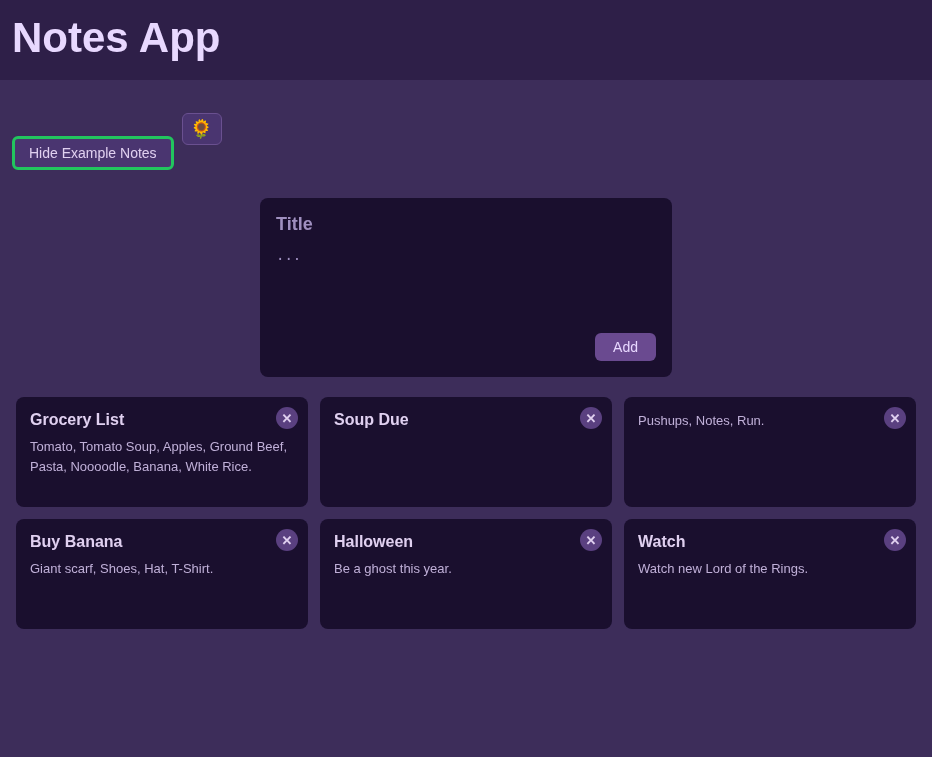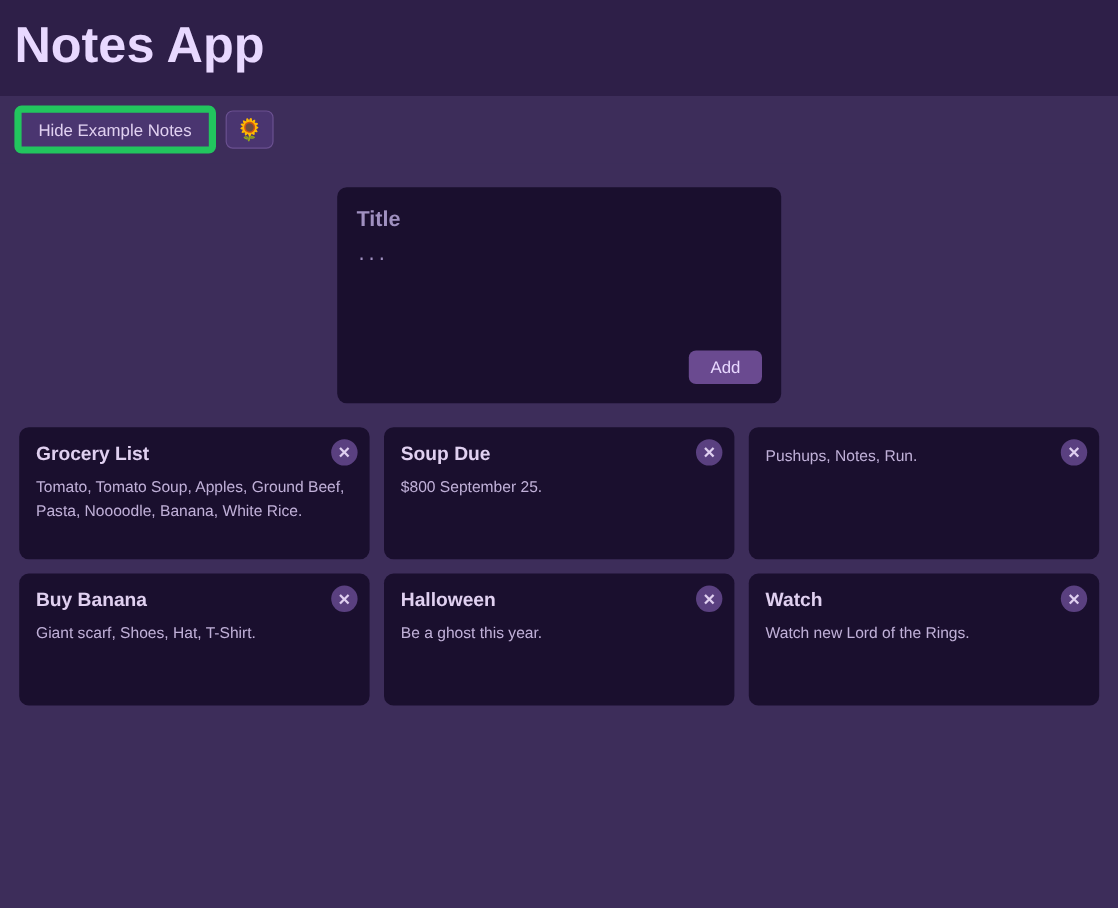--- a/index.html
+++ b/index.html
@@ -35,25 +35,26 @@
       padding: 8px 12px;
       display: flex;
       align-items: center;
       gap: 8px;
       background-color: #3d2d5a;
     }
 
     .hide-btn {
       background-color: #4a3570;
       color: #e0d0f0;
-      border: 6px solid #22c55e;
+      border: 3px solid #22c55e;
       border-radius: 6px;
       padding: 6px 14px;
       font-size: 14px;
       cursor: pointer;
+      margin-top: 48px;
     }
 
     .theme-btn {
       background-color: #4a3570;
       border: 1px solid #6a5090;
       border-radius: 6px;
       padding: 4px 8px;
       font-size: 18px;
       cursor: pointer;
     }
@@ -61,21 +62,21 @@
     .new-note-area {
       display: flex;
       justify-content: center;
       padding: 20px 12px 12px;
     }
 
     .note-form {
       background-color: #1a0f2e;
       border-radius: 8px;
       padding: 16px;
-      width: 370px;
+      width: 412px;
       min-height: 170px;
       position: relative;
     }
 
     .note-title-input {
       background: transparent;
       border: none;
       outline: none;
       color: #d0c0e8;
       font-size: 18px;
@@ -190,21 +191,20 @@
 
 <div class="notes-grid" id="notes-grid">
 <div class="note-card">
       <button class="close-btn">✕</button>
       <div class="note-card-title">Grocery List</div>
       <div class="note-card-body">Tomato, Tomato Soup, Apples, Ground Beef, Pasta, Noooodle, Banana, White Rice.</div>
     </div>
     <div class="note-card">
       <button class="close-btn">✕</button>
       <div class="note-card-title">Soup Due</div>
-      <div class="note-card-body">$800 September 25.</div>
     </div>
     <div class="note-card">
       <button class="close-btn">✕</button>
       <div class="note-card-body">Pushups, Notes, Run.</div>
     </div>
     <div class="note-card">
       <button class="close-btn">✕</button>
       <div class="note-card-title">Buy Banana</div>
       <div class="note-card-body">Giant scarf, Shoes, Hat, T-Shirt.</div>
     </div>

